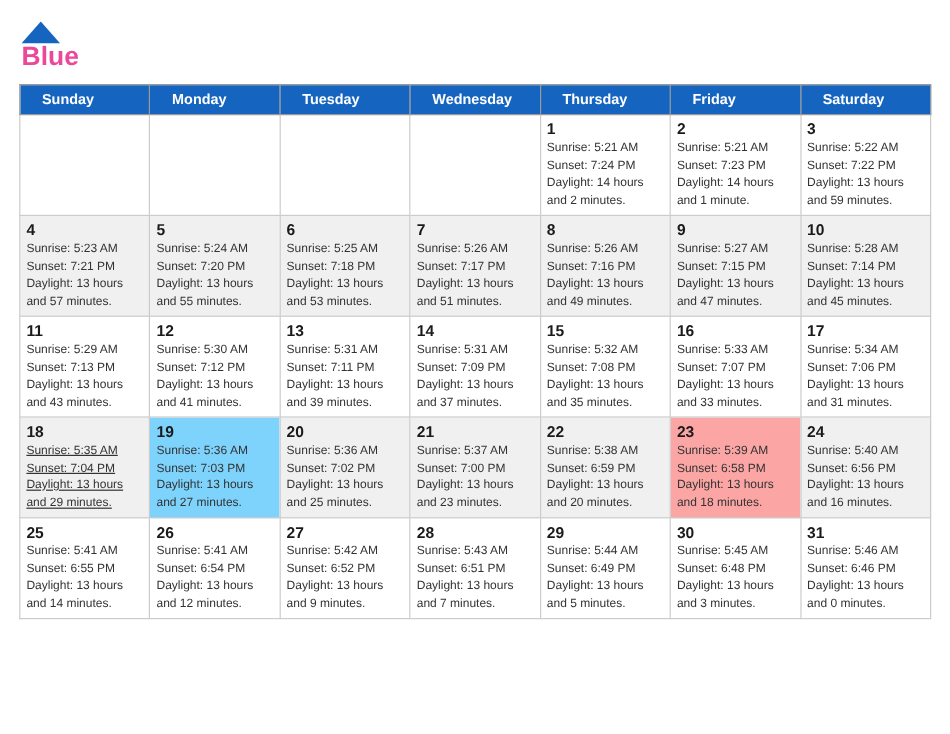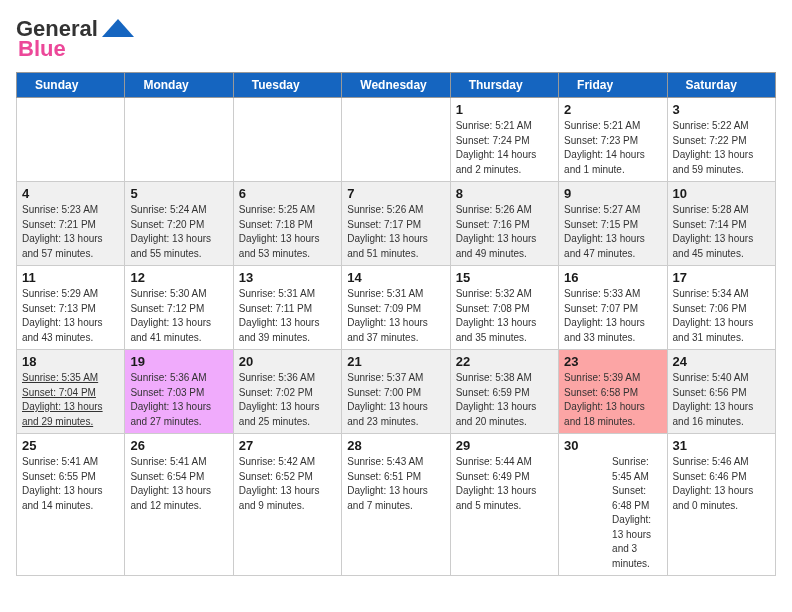--- a/index.html
+++ b/index.html
@@ -71,21 +71,20 @@
       line-height: 1.45;
     }
     .empty { background: #fff !important; }
   </style>
 </head>
 <body>
 
 <div class="header">
   <div class="logo">
     <div style="display:flex;align-items:center;gap:2px;">
-      <span style="font-size:22px;font-weight:bold;color:#333;">General</span>
       <svg width="36" height="24" viewBox="0 0 36 24">
         <polygon points="18,2 34,20 2,20" fill="#1565c0"></polygon>
       </svg>
     </div>
     <span style="font-size:22px;font-weight:bold;color:#ec4899;margin-top:-6px;margin-left:2px;">Blue</span>
   </div>
   <div class="title-block">
     <div class="month-year"></div>
     <div class="location"></div>
   </div>
@@ -234,21 +233,21 @@
         </td>
       </tr>
       <tr>
         <td style="background: rgb(240, 240, 240);">
           <span class="day-num">18</span>
           <div class="day-detail" style="white-space: pre-line; text-decoration: underline;">Sunrise: 5:35 AM
 Sunset: 7:04 PM
 Daylight: 13 hours
 and 29 minutes.</div>
         </td>
-        <td style="background: #f0abfc;">
+        <td style="background: #7dd3fc;">
           <span class="day-num">19</span>
           <div class="day-detail" style="white-space: pre-line;">Sunrise: 5:36 AM
 Sunset: 7:03 PM
 Daylight: 13 hours
 and 27 minutes.</div>
         </td>
         <td style="background: rgb(240, 240, 240);">
           <span class="day-num">20</span>
           <div class="day-detail" style="white-space: pre-line;">Sunrise: 5:36 AM
 Sunset: 7:02 PM
@@ -315,21 +314,21 @@
         </td>
         <td>
           <span class="day-num">29</span>
           <div class="day-detail" style="white-space: pre-line;">Sunrise: 5:44 AM
 Sunset: 6:49 PM
 Daylight: 13 hours
 and 5 minutes.</div>
         </td>
         <td>
           <span class="day-num">30</span>
-          <div class="day-detail" style="white-space: pre-line; margin-left: 48px;">Sunrise: 5:45 AM
+          <div class="day-detail" style="white-space: pre-line;">Sunrise: 5:45 AM
 Sunset: 6:48 PM
 Daylight: 13 hours
 and 3 minutes.</div>
         </td>
         <td>
           <span class="day-num">31</span>
           <div class="day-detail" style="white-space: pre-line;">Sunrise: 5:46 AM
 Sunset: 6:46 PM
 Daylight: 13 hours
 and 0 minutes.</div>

